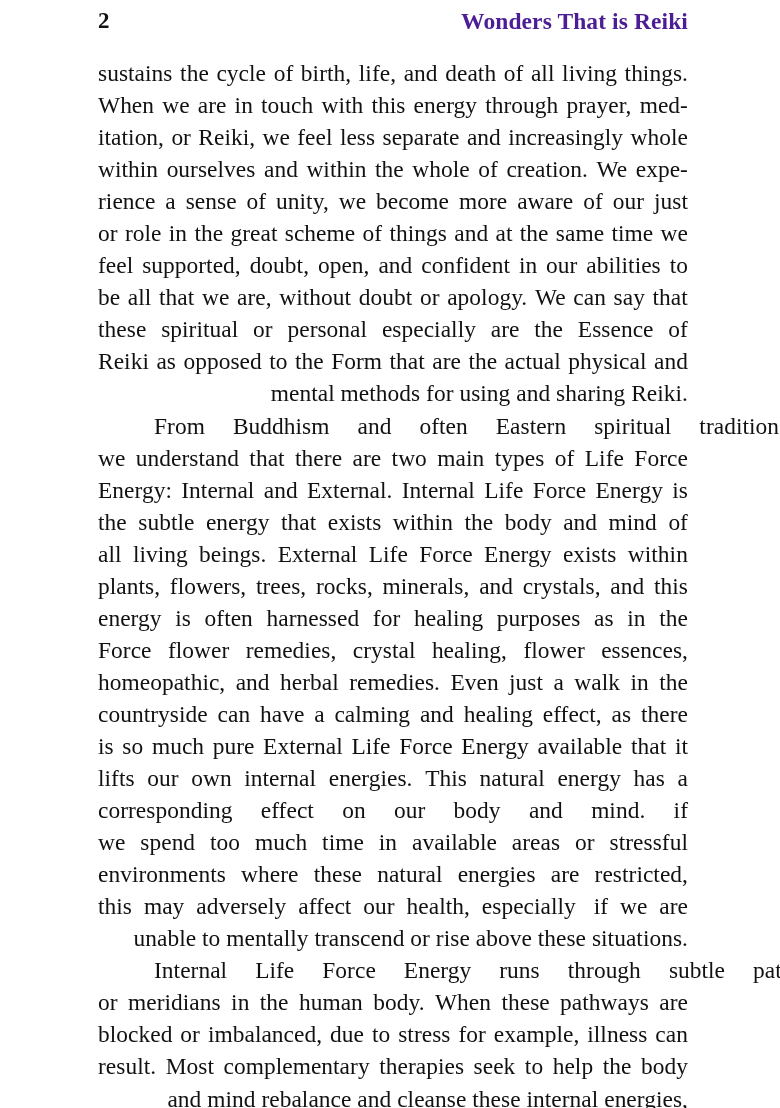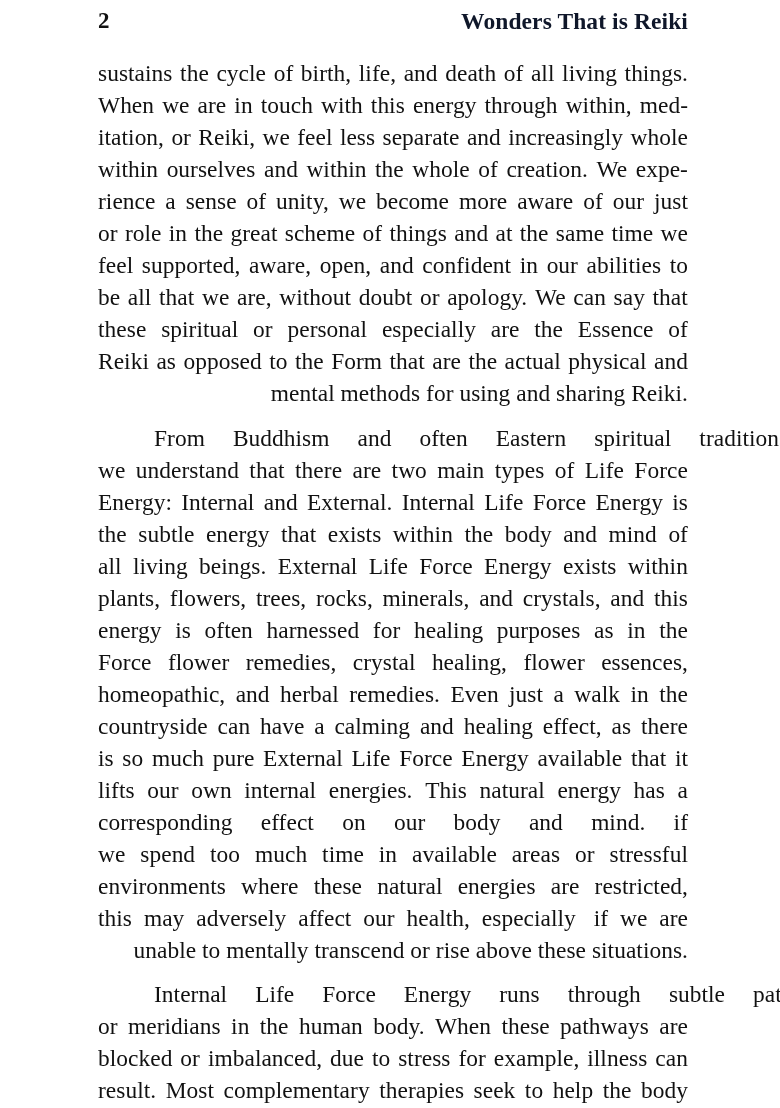--- a/index.html
+++ b/index.html
@@ -41,21 +41,21 @@
     line-height: 30px;
     letter-spacing: 0.2px;
     color: #111111;
   }
   .head-title {
     font-family: "Liberation Serif", "DejaVu Serif", serif;
     font-weight: bold;
     font-size: 23.5px;
     line-height: 30px;
     letter-spacing: 0.1px;
-    color: #0f172a;
+    color: #4c1d95;
     white-space: pre;
   }
 
   
   .textblock {
     position: absolute;
     top: 57px;
     left: 98px;
     width: 590px;
   }
@@ -86,45 +86,44 @@
     display: inline-block;
   }
   
   .ln.last {
     display: block;
     text-align: right;
   }
   
   .ln.indent {
     text-indent: 28px;
-    margin-top: 12px;
   }
   .ln.just.indent {
     padding-left: 28px;
   }
 </style>
 </head>
 <body>
 
 <div class="page" style="width: 780px; height: 1108px; background: rgb(255, 255, 255);">
 
   <div class="running-head">
     <span class="folio">2</span>
     <span class="head-title">Wonders That is Reiki</span>
   </div>
 
   <div class="textblock" id="textblock">
       <div class="para">
         <div class="ln just"><span class="w">sustains</span><span class="w">the</span><span class="w">cycle</span><span class="w">of</span><span class="w">birth,</span><span class="w">life,</span><span class="w">and</span><span class="w">death</span><span class="w">of</span><span class="w">all</span><span class="w">living</span><span class="w">things.</span></div>
-        <div class="ln just"><span class="w">When</span><span class="w">we</span><span class="w">are</span><span class="w">in</span><span class="w">touch</span><span class="w">with</span><span class="w">this</span><span class="w">energy</span><span class="w">through</span><span class="w">within,</span><span class="w">med-</span></div>
+        <div class="ln just"><span class="w">When</span><span class="w">we</span><span class="w">are</span><span class="w">in</span><span class="w">touch</span><span class="w">with</span><span class="w">this</span><span class="w">energy</span><span class="w">through</span><span class="w">prayer,</span><span class="w">med-</span></div>
         <div class="ln just"><span class="w">itation,</span><span class="w">or</span><span class="w">Reiki,</span><span class="w">we</span><span class="w">feel</span><span class="w">less</span><span class="w">separate</span><span class="w">and</span><span class="w">increasingly</span><span class="w">whole</span></div>
         <div class="ln just"><span class="w">within</span><span class="w">ourselves</span><span class="w">and</span><span class="w">within</span><span class="w">the</span><span class="w">whole</span><span class="w">of</span><span class="w">creation.</span><span class="w">We</span><span class="w">expe-</span></div>
         <div class="ln just"><span class="w">rience</span><span class="w">a</span><span class="w">sense</span><span class="w">of</span><span class="w">unity,</span><span class="w">we</span><span class="w">become</span><span class="w">more</span><span class="w">aware</span><span class="w">of</span><span class="w">our</span><span class="w">just</span></div>
         <div class="ln just"><span class="w">or</span><span class="w">role</span><span class="w">in</span><span class="w">the</span><span class="w">great</span><span class="w">scheme</span><span class="w">of</span><span class="w">things</span><span class="w">and</span><span class="w">at</span><span class="w">the</span><span class="w">same</span><span class="w">time</span><span class="w">we</span></div>
-        <div class="ln just"><span class="w">feel</span><span class="w">supported,</span><span class="w">aware,</span><span class="w">open,</span><span class="w">and</span><span class="w">confident</span><span class="w">in</span><span class="w">our</span><span class="w">abilities</span><span class="w">to</span></div>
+        <div class="ln just"><span class="w">feel</span><span class="w">supported,</span><span class="w">doubt,</span><span class="w">open,</span><span class="w">and</span><span class="w">confident</span><span class="w">in</span><span class="w">our</span><span class="w">abilities</span><span class="w">to</span></div>
         <div class="ln just"><span class="w">be</span><span class="w">all</span><span class="w">that</span><span class="w">we</span><span class="w">are,</span><span class="w">without</span><span class="w">doubt</span><span class="w">or</span><span class="w">apology.</span><span class="w">We</span><span class="w">can</span><span class="w">say</span><span class="w">that</span></div>
         <div class="ln just"><span class="w">these</span><span class="w">spiritual</span><span class="w">or</span><span class="w">personal</span><span class="w">especially</span><span class="w">are</span><span class="w">the</span><span class="w">Essence</span><span class="w">of</span></div>
         <div class="ln just"><span class="w">Reiki</span><span class="w">as</span><span class="w">opposed</span><span class="w">to</span><span class="w">the</span><span class="w">Form</span><span class="w">that</span><span class="w">are</span><span class="w">the</span><span class="w">actual</span><span class="w">physical</span><span class="w">and</span></div>
         <div class="ln last">mental methods for using and sharing Reiki.</div>
       </div>
       <div class="para">
         <div class="ln just indent"><span class="w">From</span><span class="w">Buddhism</span><span class="w">and</span><span class="w">often</span><span class="w">Eastern</span><span class="w">spiritual</span><span class="w">traditions</span></div>
         <div class="ln just"><span class="w">we</span><span class="w">understand</span><span class="w">that</span><span class="w">there</span><span class="w">are</span><span class="w">two</span><span class="w">main</span><span class="w">types</span><span class="w">of</span><span class="w">Life</span><span class="w">Force</span></div>
         <div class="ln just"><span class="w">Energy:</span><span class="w">Internal</span><span class="w">and</span><span class="w">External.</span><span class="w">Internal</span><span class="w">Life</span><span class="w">Force</span><span class="w">Energy</span><span class="w">is</span></div>
         <div class="ln just"><span class="w">the</span><span class="w">subtle</span><span class="w">energy</span><span class="w">that</span><span class="w">exists</span><span class="w">within</span><span class="w">the</span><span class="w">body</span><span class="w">and</span><span class="w">mind</span><span class="w">of</span></div>

